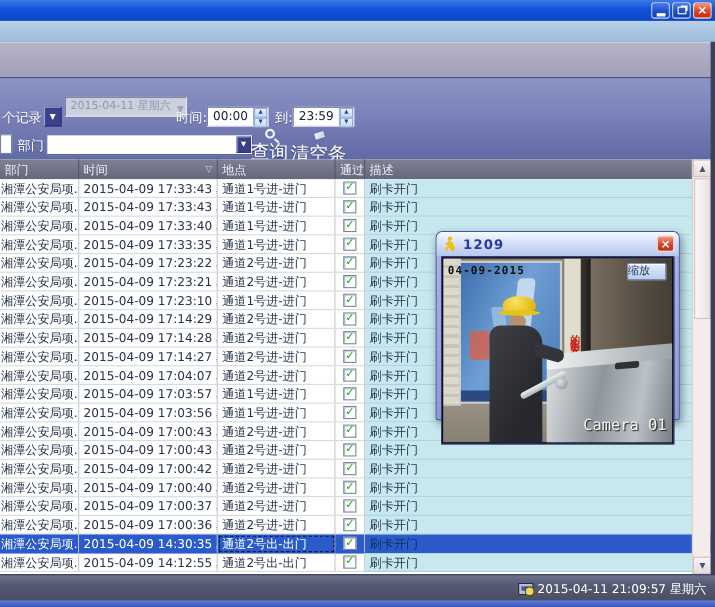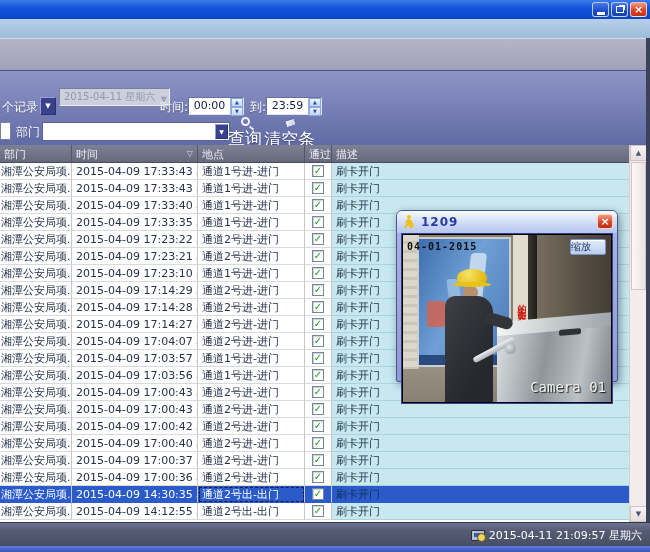--- a/index.html
+++ b/index.html
@@ -455,21 +455,21 @@
         <div class="v-floor"></div>
         <div class="v-paper"></div>
         <div class="v-poster">
           <span class="fig1"></span>
             <span class="fig2"></span>
             <span class="fig3"></span>
             <span class="strip"></span>
         </div>
         <div class="v-redstrip">的生命安全</div>
         <div class="v-pole"></div>
-        <div class="v-stamp">04-01-2015</div>
+        <div class="v-stamp">04-09-2015</div>
         <div class="v-face"></div>
         <div class="v-hat"></div>
         <div class="v-brim"></div>
         <div class="v-body"></div>
         <div class="v-ts">
           <span class="bodyp"></span>
             <span class="top"></span>
             <span class="slot"></span>
           <span class="armbar"></span>
           <span class="pivot"></span>

